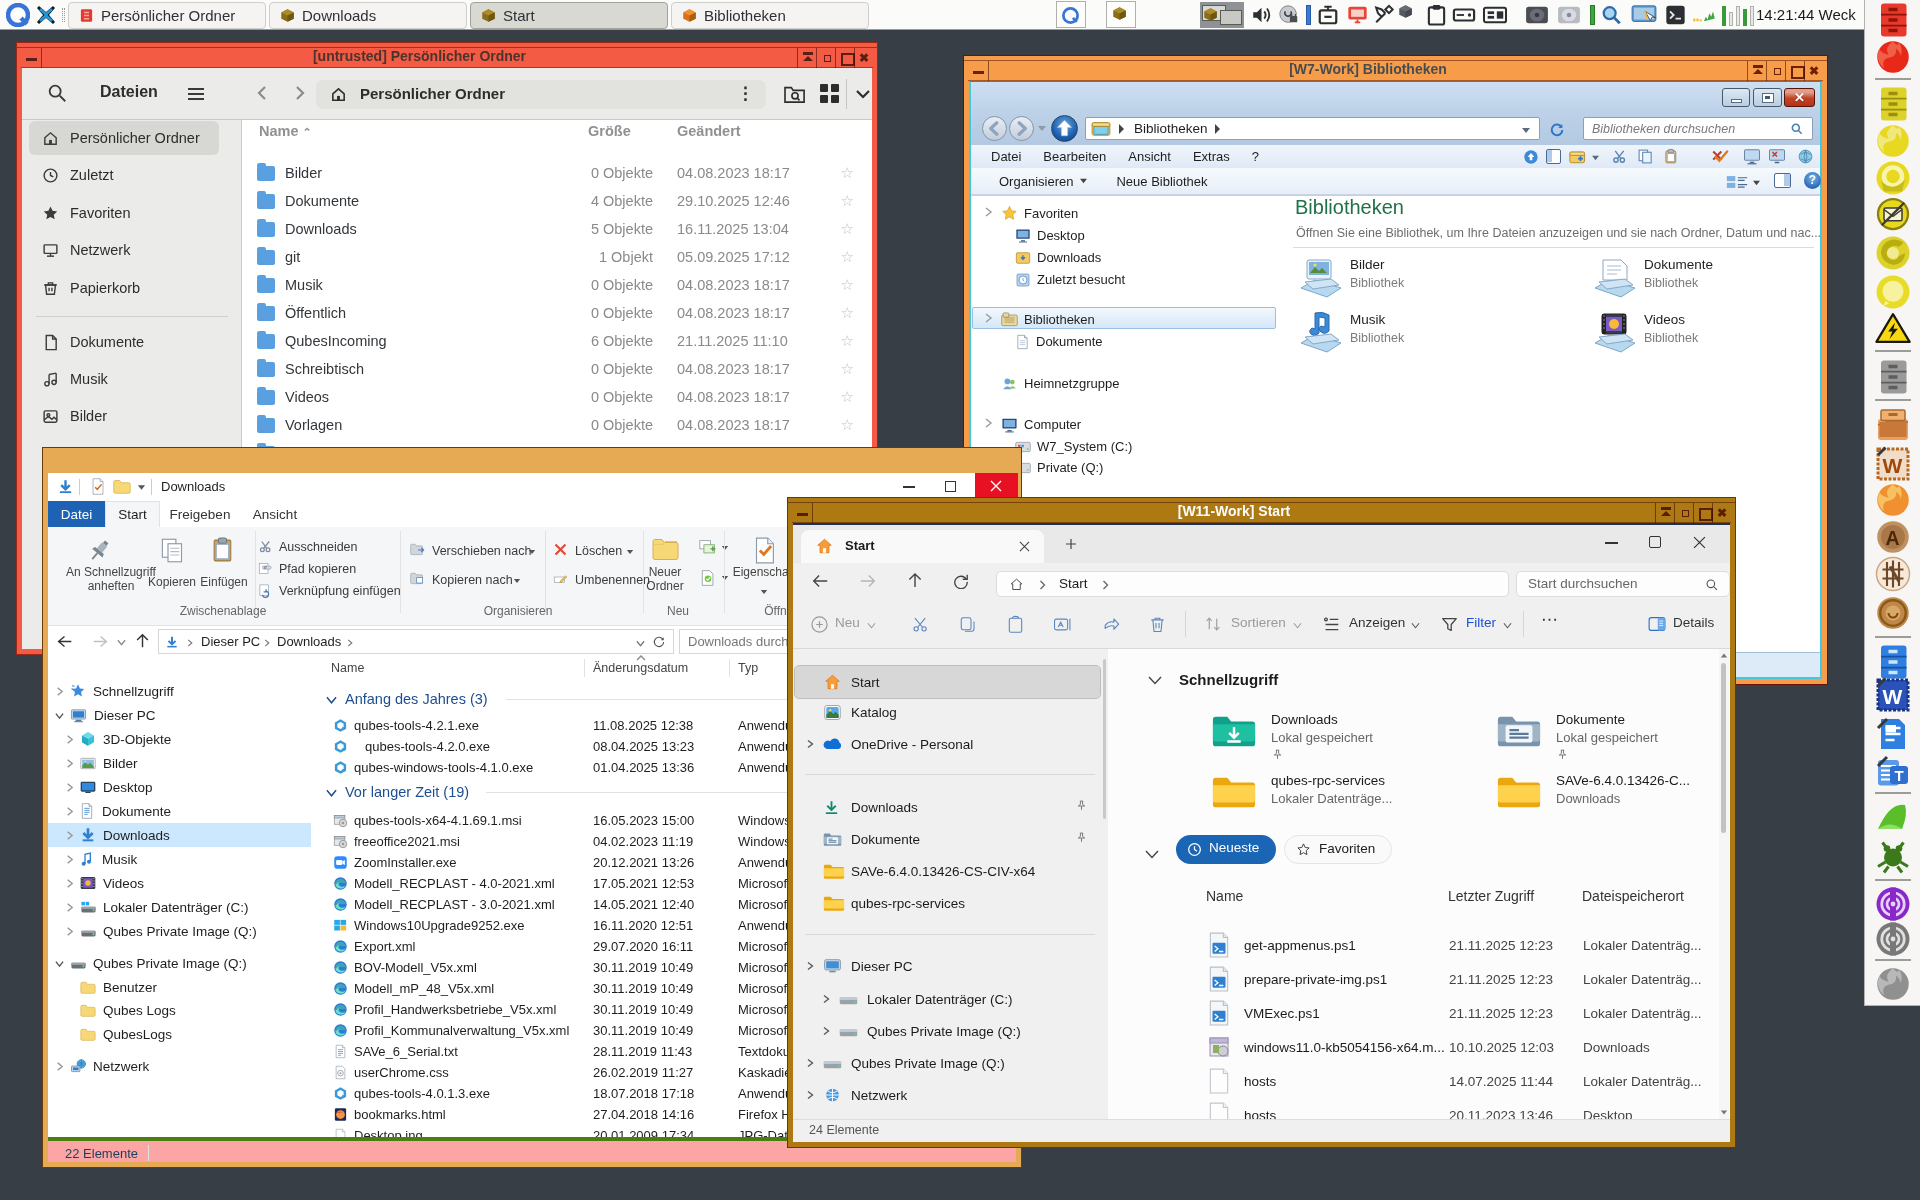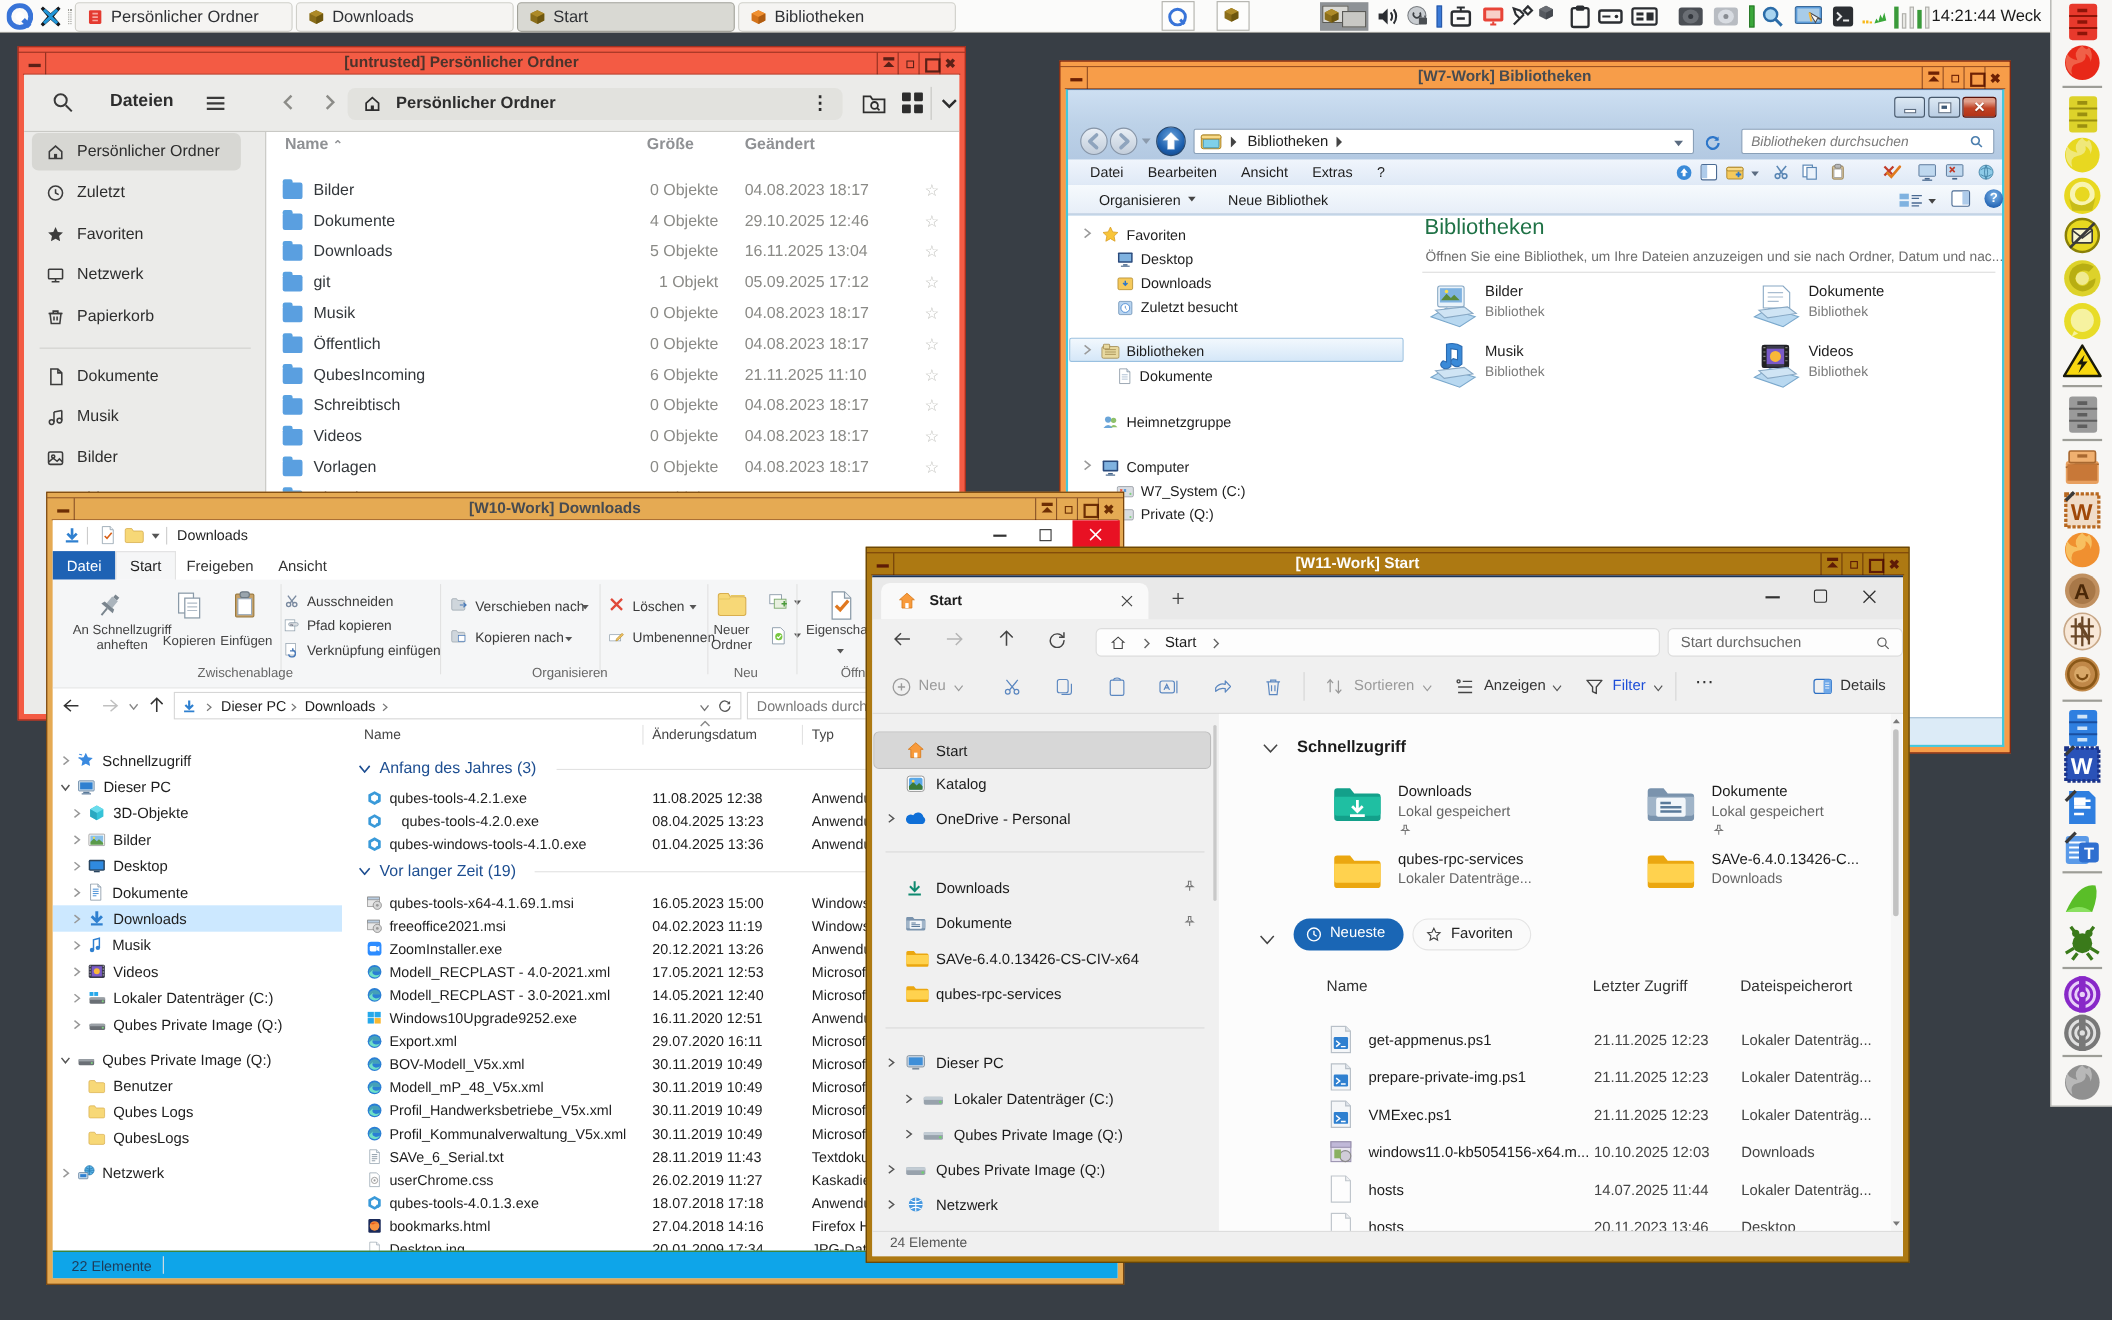--- a/index.html
+++ b/index.html
@@ -79,21 +79,21 @@
 .w10addr { position:absolute; left:0; top:153px; width:100%; height:31px; background:#fff; }
 .w10hdr { position:absolute; left:268px; top:184px; right:0; height:24px; background:#fff; font-size:12.5px; color:#444; }
 .w10body { position:absolute; left:0; top:184px; width:100%; bottom:25px; background:#fff; }
 .w10tree { position:absolute; left:0; top:24px; width:263px; bottom:0; overflow:hidden; }
 .w10item { position:absolute; height:24px; display:flex; align-items:center; font-size:13.5px; color:#1e1e1e; }
 .w10list { position:absolute; left:268px; top:24px; right:0; bottom:0; overflow:hidden; }
 .w10row { position:absolute; left:0; height:21px; display:flex; align-items:center; font-size:13px; color:#1e1e1e; padding-left:17px; }
 .w10row .dt { position:absolute; left:277px; color:#1e1e1e; }
 .w10row .ty { position:absolute; left:422px; color:#1e1e1e; }
 .w10ghdr { position:absolute; font-size:14.5px; color:#1d4e91; }
-.w10status { position:absolute; left:0; bottom:0; width:100%; height:25px; background:#0ea5e9; border-top:1px solid #4d7c0f; }
+.w10status { position:absolute; left:0; bottom:0; width:100%; height:25px; background:#fca5a5; border-top:4px solid #4d7c0f; }
 .tarr { width:9px; height:9px; margin-right:6px; flex:none; }
 
 #w11inner { font-size:13.5px; color:#1b1b1b; background:#f0f0f0; }
 .w11tabs { position:absolute; left:0; top:0; width:100%; height:38px; background:#e9e9e9; }
 .w11tab { position:absolute; left:8px; top:5px; width:243px; height:33px; background:#f9f9f9; border-radius:8px 8px 0 0; }
 .w11nav { position:absolute; left:0; top:38px; width:100%; height:38px; background:#f0f0f0; }
 .w11tool { position:absolute; left:0; top:76px; width:100%; height:48px; background:#f0f0f0; border-bottom:1px solid #d9d9d9; }
 .w11side { position:absolute; left:0; top:124px; width:315px; bottom:23px; background:#f0f0f0; }
 .w11srow { position:absolute; left:2px; width:305px; height:32px; display:flex; align-items:center; border-radius:4px; }
 .w11main { position:absolute; left:325px; top:124px; right:11px; bottom:23px; background:#fcfcfc; }
@@ -883,32 +883,20 @@
             </svg>
           <span class="nm">Videos</span><span class="bb">Bibliothek</span>
         </div>
       </div>
     </div>
     <div class="w7details"></div>
   </div>
 </div>
 
 <div id="w10" class="qwin">
-  <div class="qhead">
-    <div class="topline"></div>
-    <div class="qmin"></div>
-    <div class="ttext" style="color:#474b50;">[W10-Work] Downloads</div>
-    <div class="qbtns">
-      <div class="qb qb-shade"></div>
-        <div class="qb qb-dot"></div>
-        <div class="qb qb-max"></div>
-        <div class="qb qb-close"></div>
-    </div>
-    <div class="botline"></div>
-  </div>
   <div class="inner" id="w10inner">
     <div class="w10qat">
       <svg style="position:absolute; left:9px; top:5px;" width="17" height="17" viewBox="0 0 24 24">
           <path d="M12 3 v12 M6 10 l6 6 6-6" fill="none" stroke="#2f80d0" stroke-width="3.4"></path>
           <path d="M4 20 h16" stroke="#2f80d0" stroke-width="2.6"></path>
         </svg>
       <div style="position:absolute; left:31px; top:6px; width:1px; height:16px; background:#ccc;"></div>
       <svg style="position:absolute; left:42px; top:5px;" width="16" height="17" viewBox="0 0 20 24">
           <path d="M3 1 h10 l4 4 v18 h-14 z" fill="#fff" stroke="#8a9aa8"></path>
           <path d="M13 1 v4 h4" fill="#eef2f6" stroke="#8a9aa8"></path>

